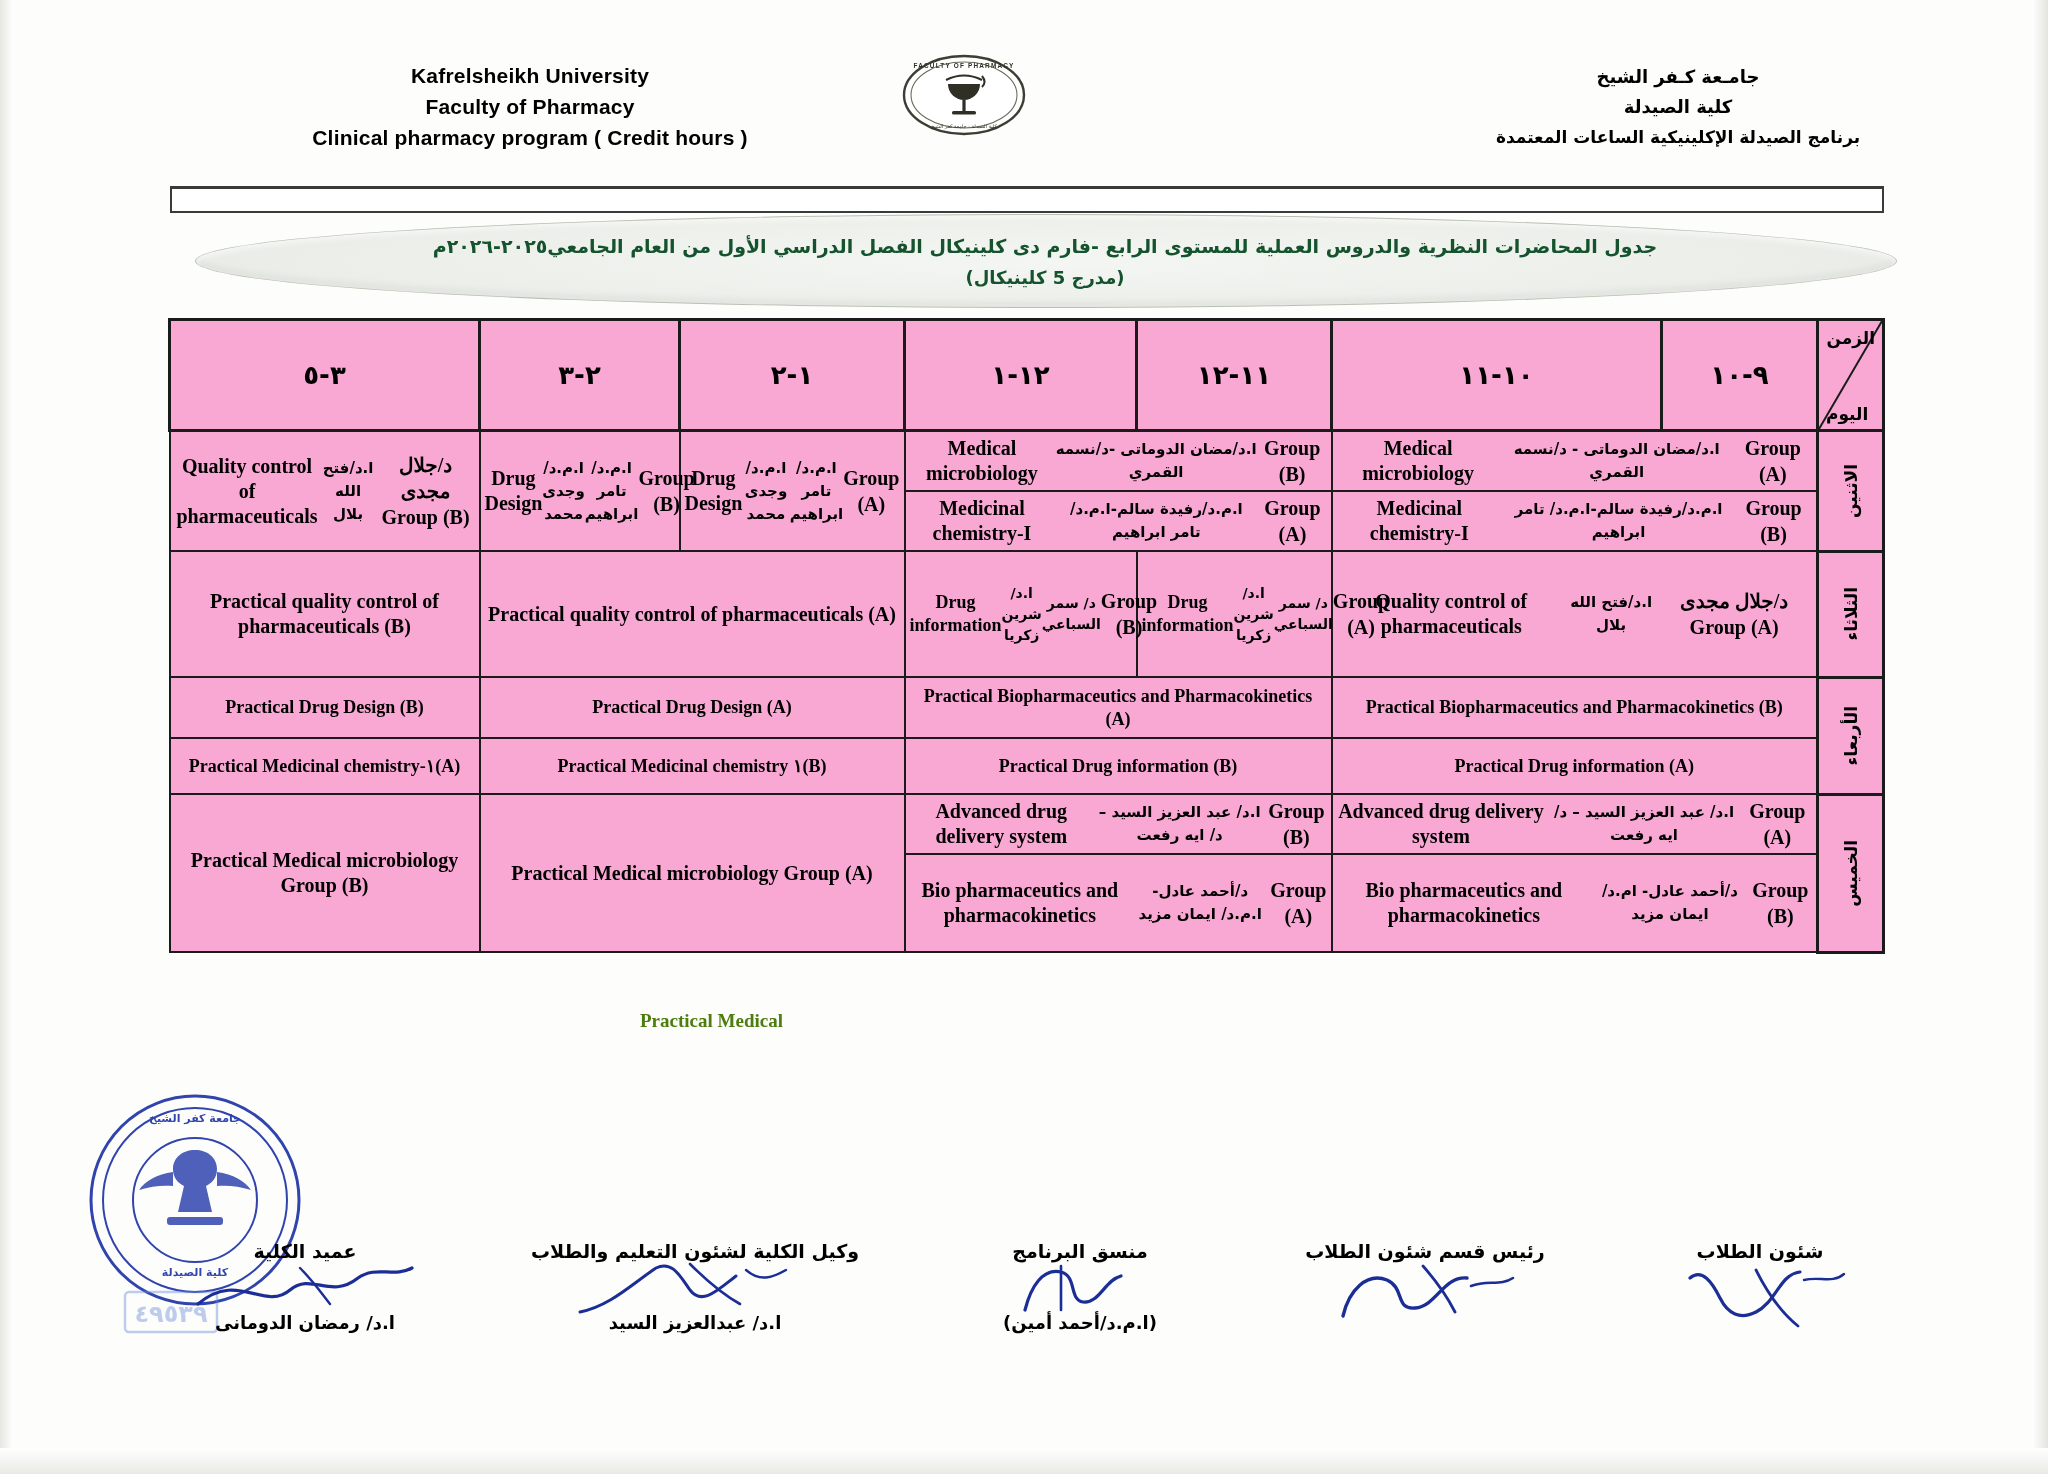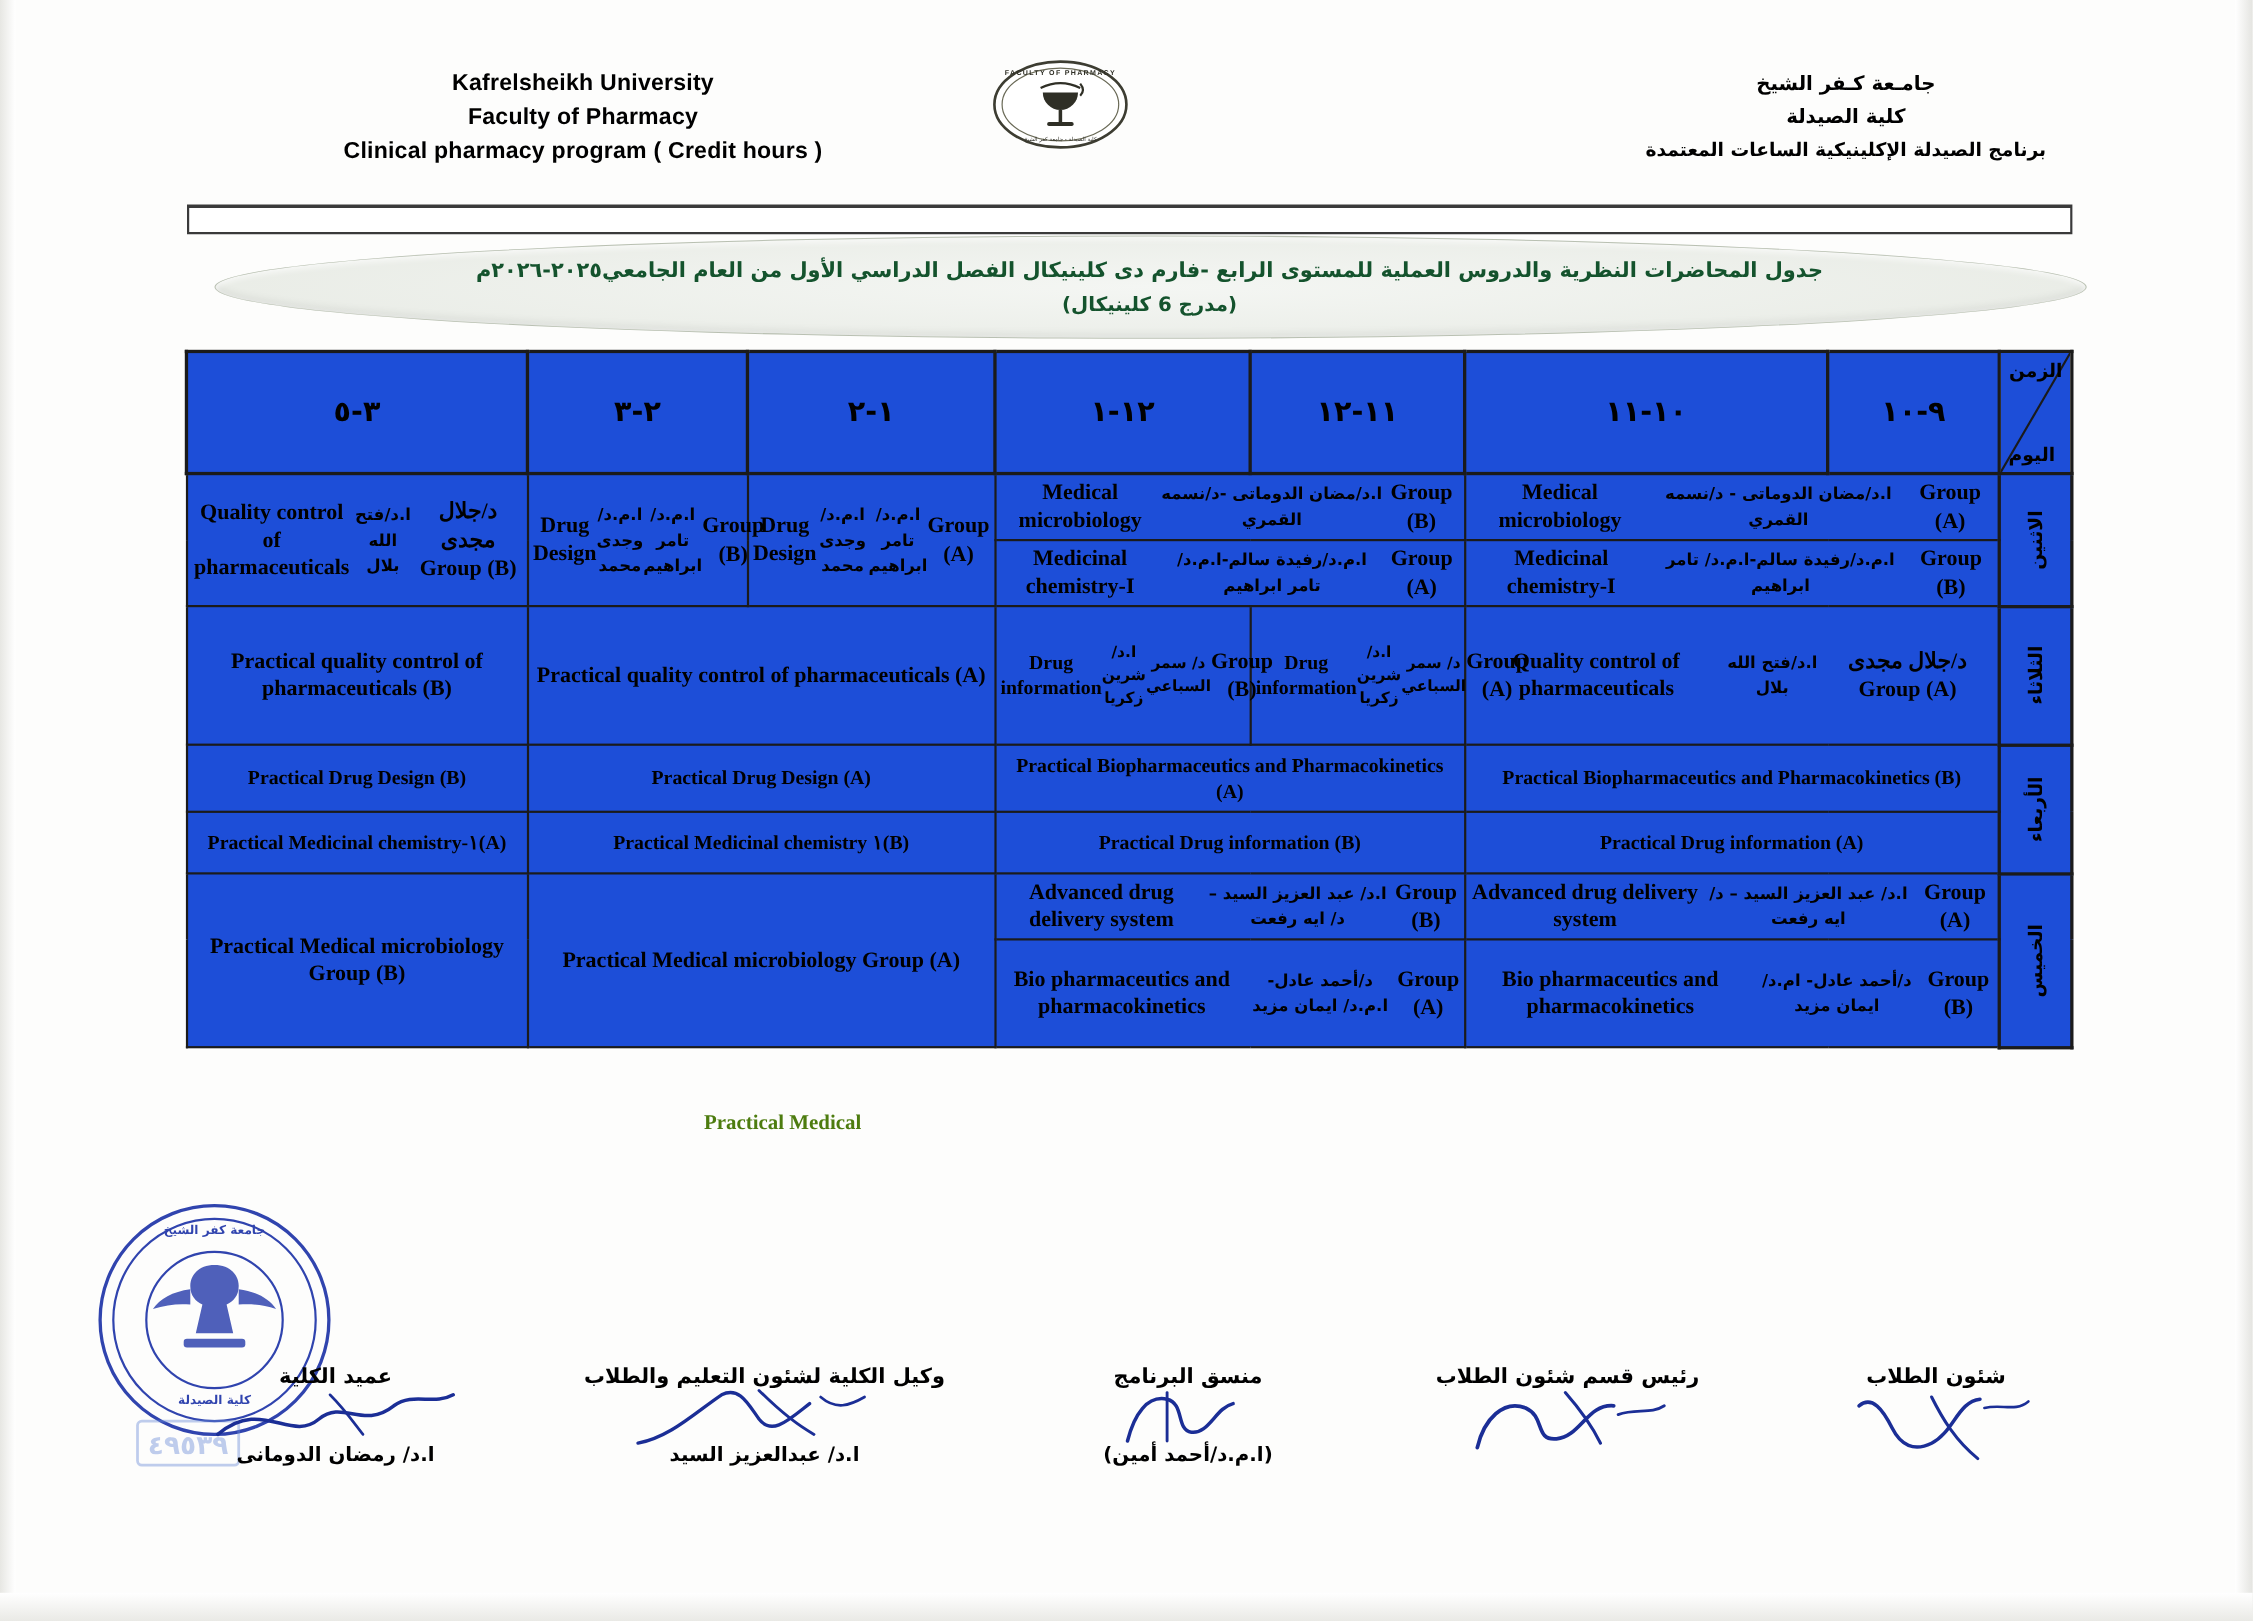--- a/index.html
+++ b/index.html
@@ -68,21 +68,21 @@
     position:absolute;left:168px;top:318px;width:1714px;
     border-collapse:collapse;
     table-layout:fixed;
     background:#fff;
   }
   .tbl td,.tbl th{
     border:2px solid #1b1b1b;
     padding:3px 4px;
     vertical-align:middle;
     text-align:center;
-    background:#1d4ed8;
+    background:#f9a8d4;
   }
   .tbl .outer{border-width:3px;}
   .hrow td{height:102px;}
   .timehdr{
     font-family:"DejaVu Sans",sans-serif;
     font-weight:bold;font-size:26px;direction:rtl;
   }
   .cornercell{
     position:relative;padding:0;height:102px;
   }
@@ -194,21 +194,21 @@
       <div>كلية الصيدلة</div>
       <div class="l3">برنامج الصيدلة الإكلينيكية الساعات المعتمدة</div>
     </div>
   </div>
 
   <div class="hdr-rule"></div>
 
   <div class="banner"></div>
   <div class="banner-txt">
     <div>جدول المحاضرات النظرية والدروس العملية للمستوى الرابع -فارم دى كلينيكال الفصل الدراسي الأول من العام الجامعي٢٠٢٥-٢٠٢٦م</div>
-    <div class="l2">(مدرج 6 كلينيكال)</div>
+    <div class="l2">(مدرج 5 كلينيكال)</div>
   </div>
 
   <div class="ghost" style="left:260px;top:880px;">Practical</div>
   <div class="ghost" style="left:640px;top:880px;">Pharmaceutics</div>
   <div class="ghost" style="left:640px;top:1010px;">Practical Medical</div>
 
   <table class="tbl">
     <colgroup>
       <col style="width:310px">
         <col style="width:200px">

